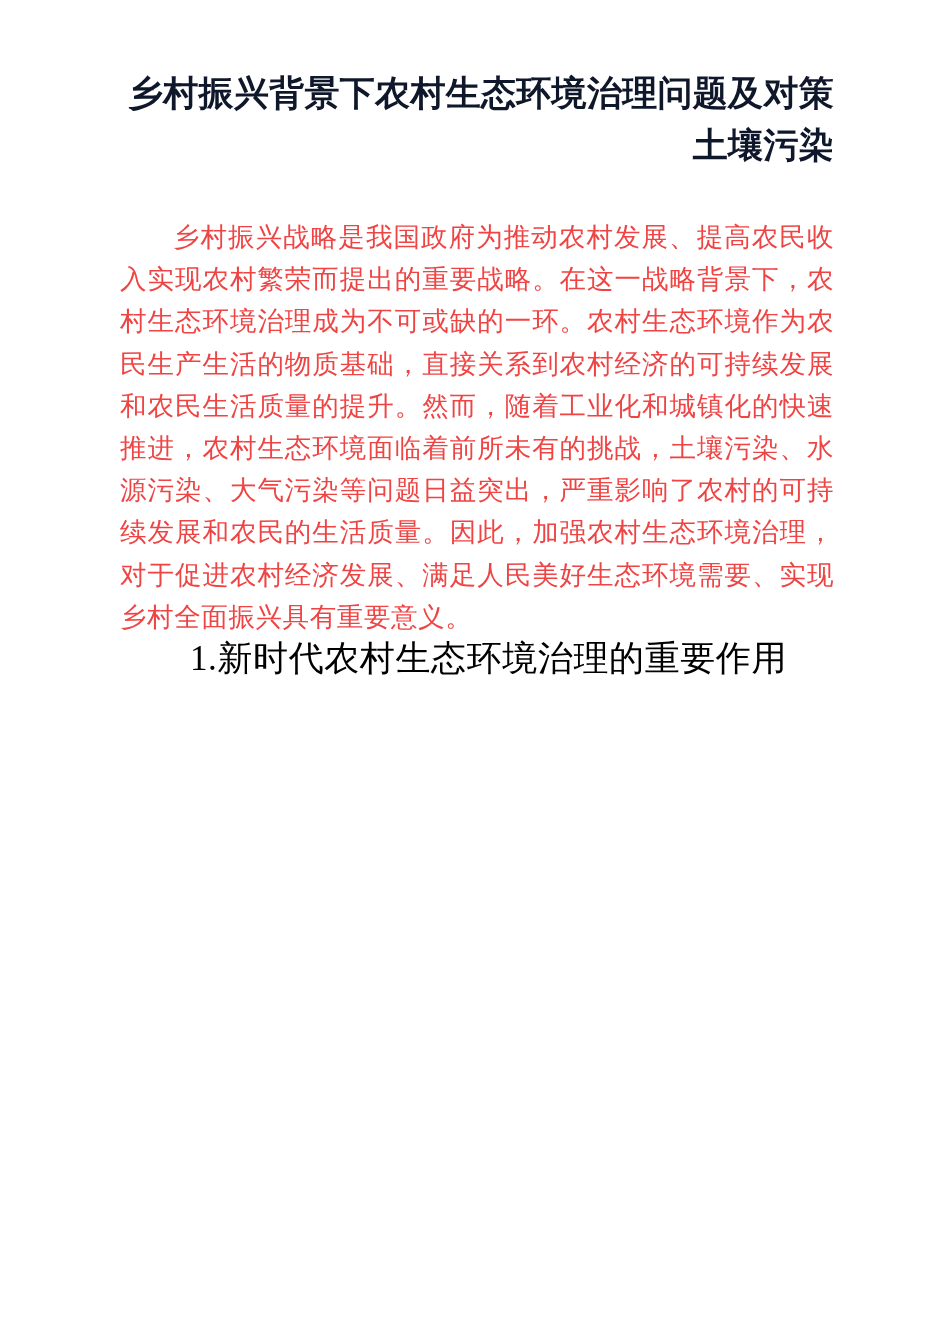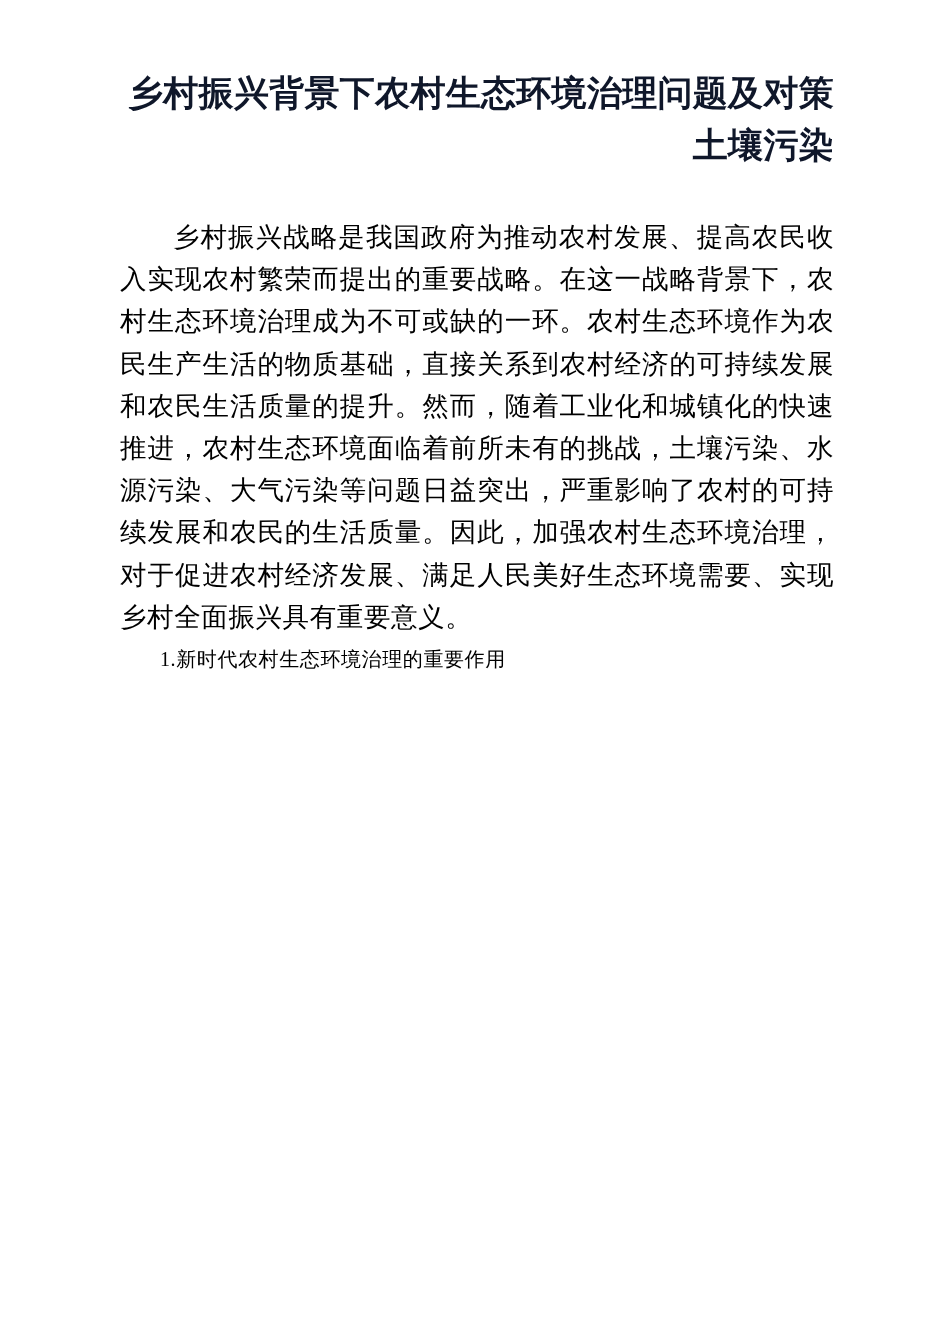--- a/index.html
+++ b/index.html
@@ -38,35 +38,35 @@
   }
 
   .body-block {
     margin-top: 44px;
   }
 
   p.para {
     font-family: "Liberation Serif", "DejaVu Serif", serif;
     font-size: 26.5px;
     line-height: 42.2px;
-    color: #000000;
+    color: #ef4444;
     margin: 0;
     text-align: justify;
     text-justify: inter-ideograph;
     letter-spacing: 0.6px;
     word-break: break-all;
   }
 
   p.para.indent {
     text-indent: 2em;
   }
 
   p.heading {
     font-family: "Liberation Serif", "DejaVu Serif", serif;
-    font-size: 20px;
+    font-size: 35px;
     line-height: 42.2px;
     color: #000000;
     margin: 0;
     text-indent: 2em;
     text-align: justify;
     text-justify: inter-ideograph;
     letter-spacing: 0.6px;
     word-break: break-all;
   }
 </style>

